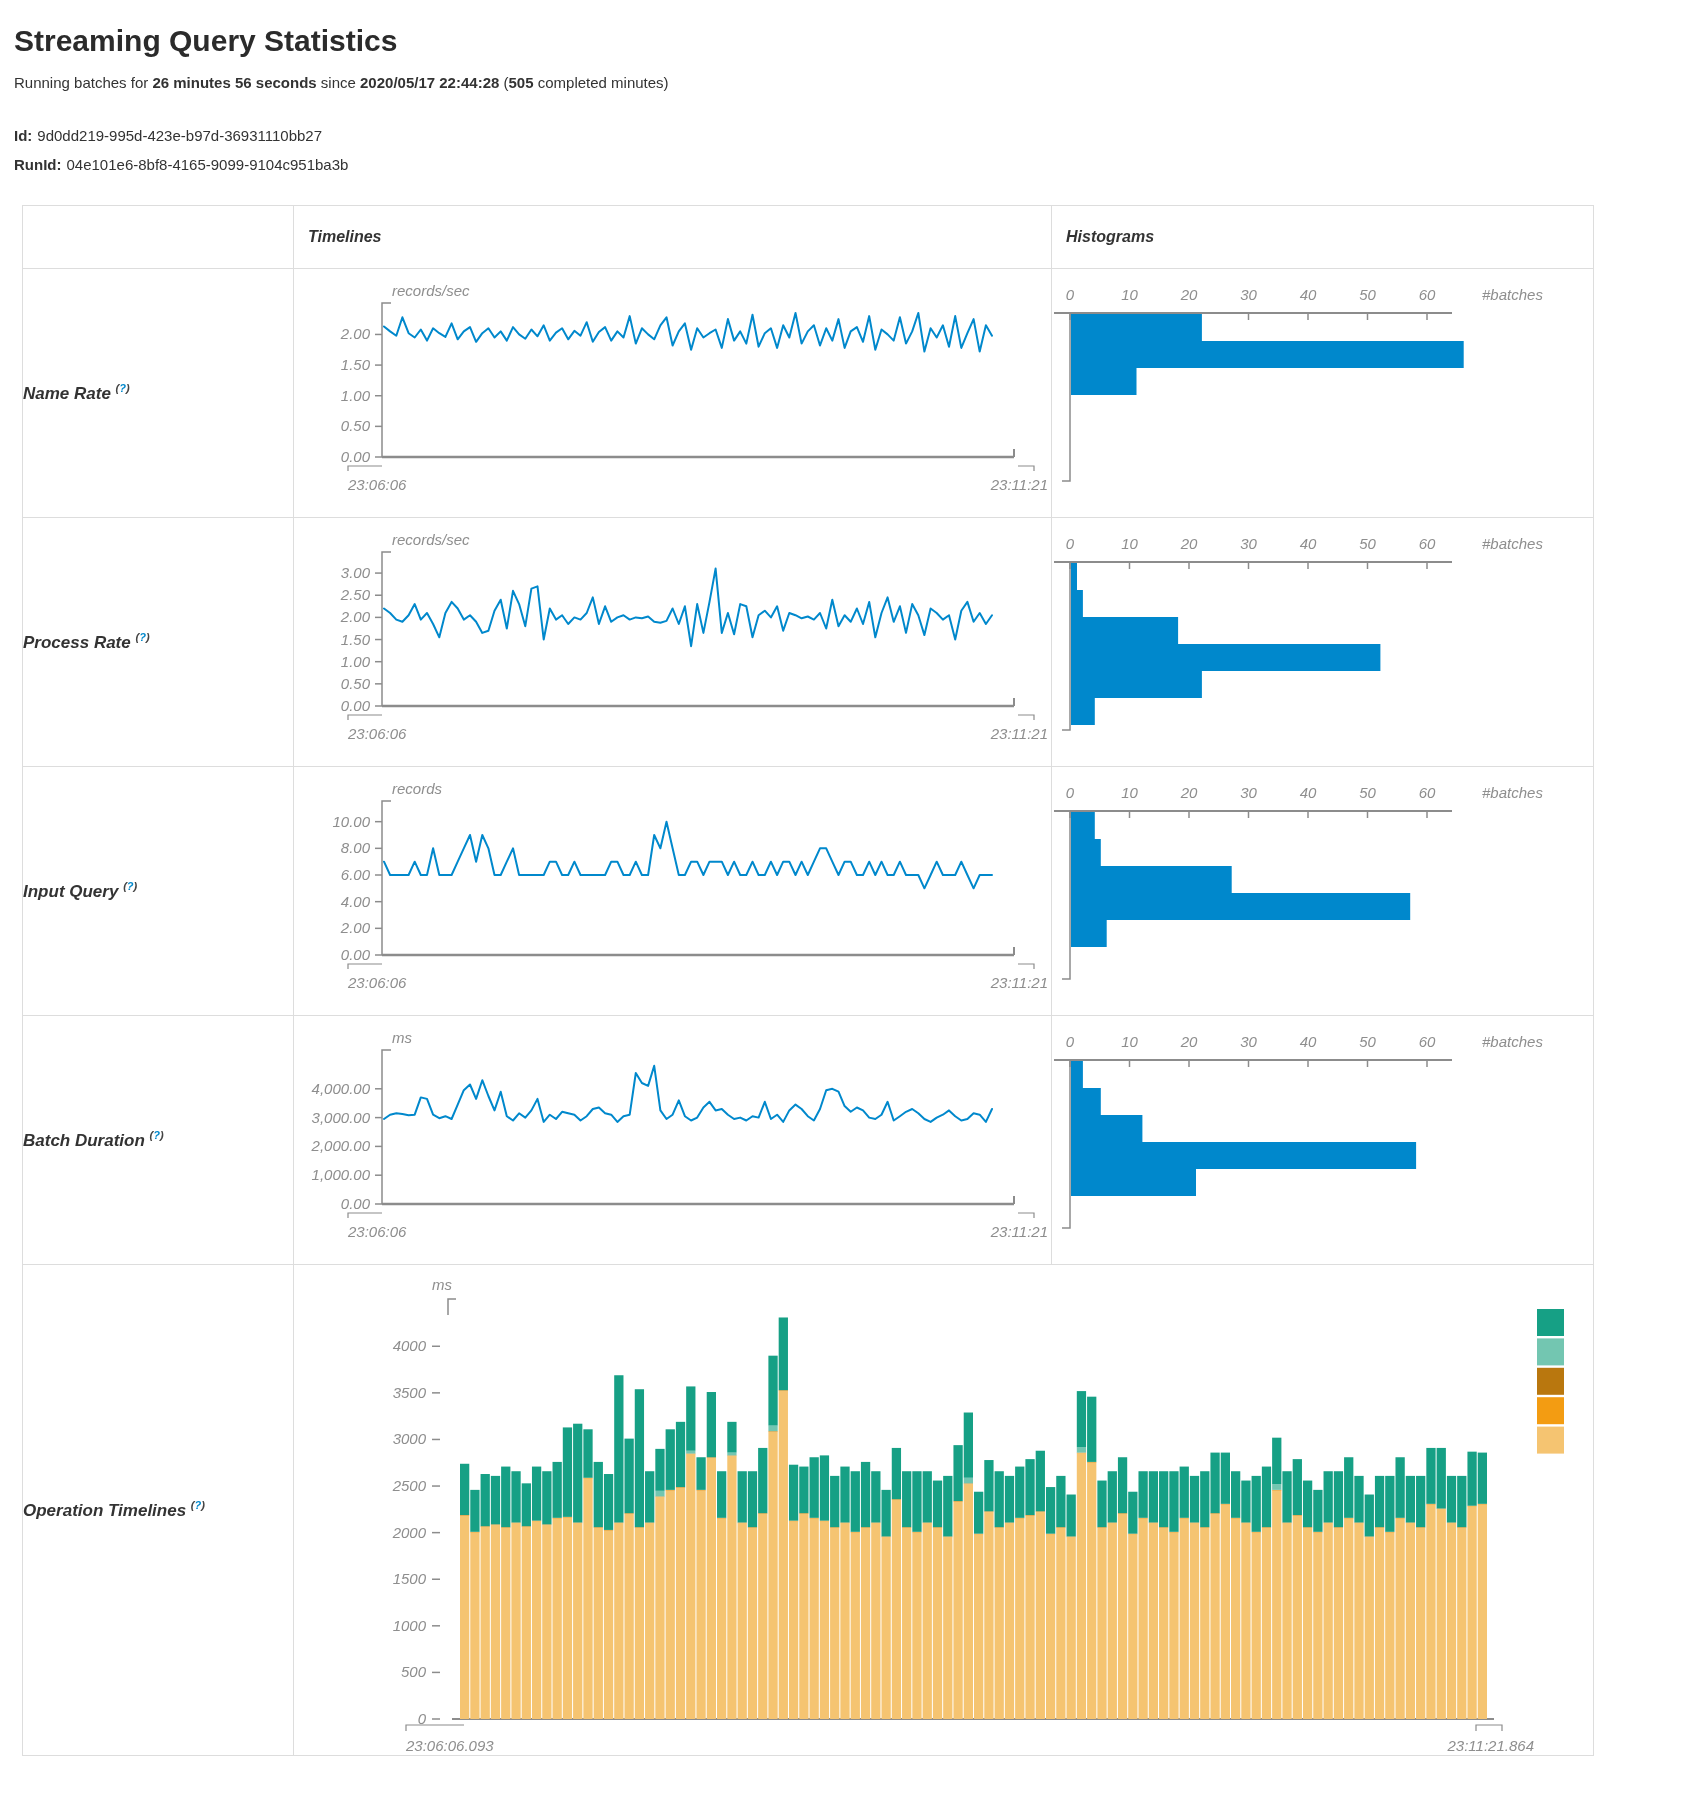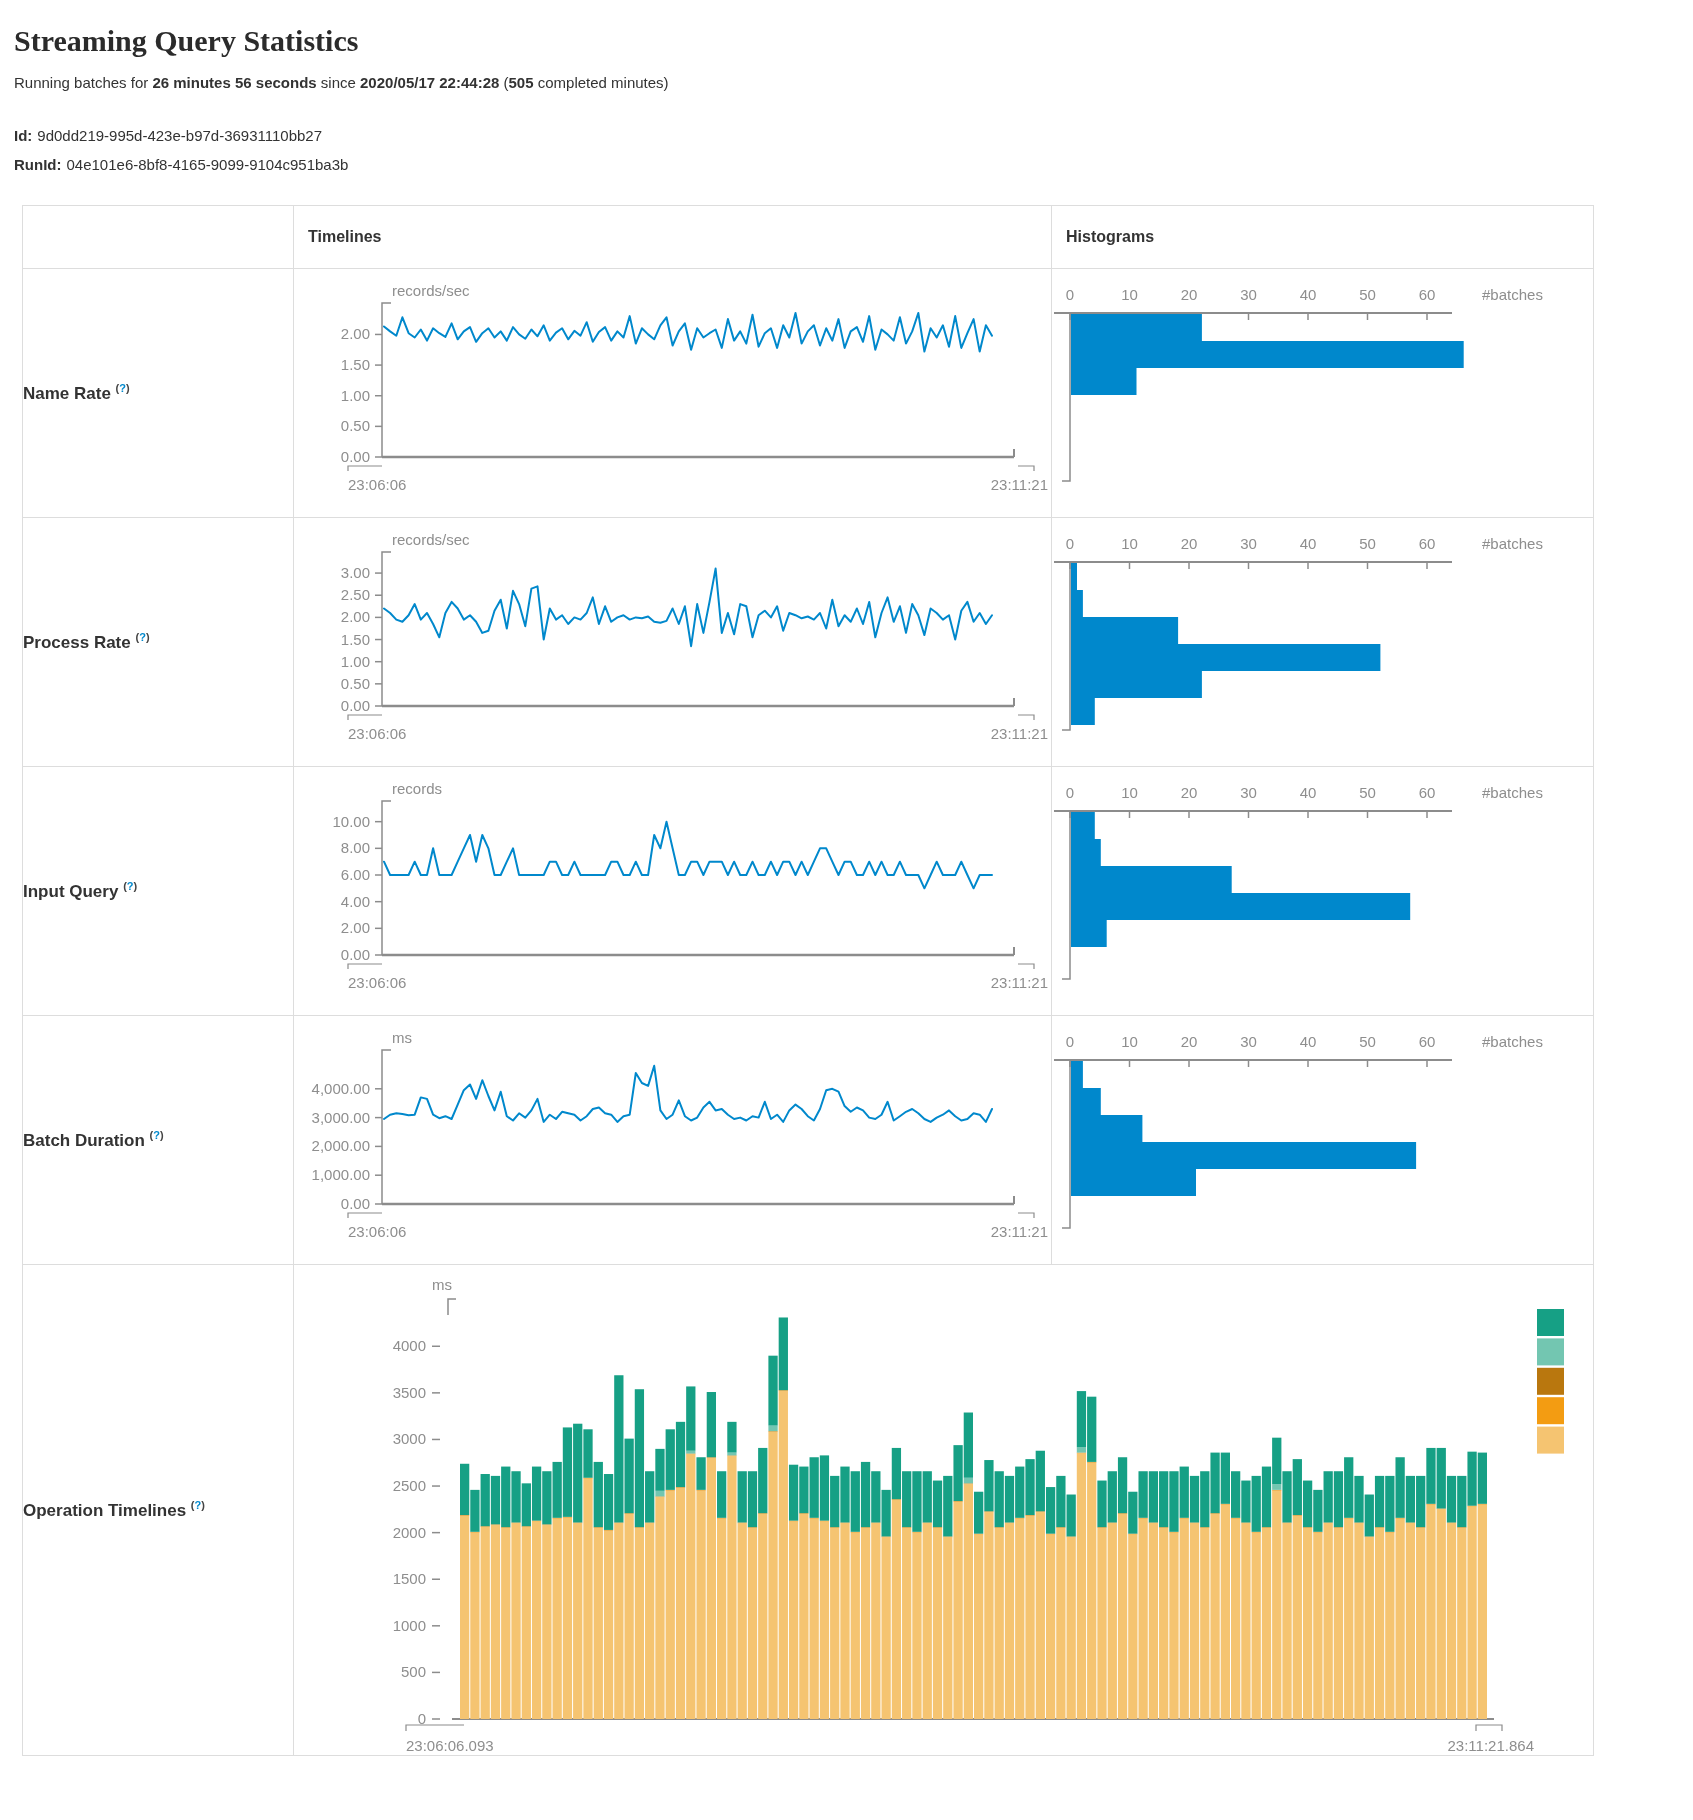--- a/index.html
+++ b/index.html
@@ -1,25 +1,25 @@
 <!DOCTYPE html>
 <html><head>
 <meta charset="utf-8">
 <style>
   html,body{margin:0;padding:0;background:#fff;color:#333;
     font-family:"Liberation Sans","DejaVu Sans",sans-serif;}
   body{width:1693px;padding:0 0 8px 12px;box-sizing:border-box;}
-  h1{font-size:30px;font-weight:bold;margin:24px 12px 0 2px;color:#2b2b2b;font-family:Liberation Serif, serif;}
+  h1{font-size:30px;font-weight:bold;margin:24px 12px 0 2px;color:#2b2b2b;}
   .subtitle{font-size:15px;margin:16px 0 0 2px;color:#333;}
   .subtitle b{font-weight:bold;}
   .meta{margin:30px 0 0 2px;font-size:15px;line-height:29px;}
   .meta b{font-weight:bold;}
   .meta .val{margin-left:5px;}
   table.stats{border-collapse:collapse;margin:26px 0 16px 10px;table-layout:fixed;
-    width:1571px;}
+    width:1571px;font-style:italic;}
   table.stats th,table.stats td{border:1px solid #ddd;padding:0;}
   table.stats th{height:62px;text-align:left;font-size:16px;font-weight:bold;
     color:#333;padding-left:14px;}
   td.rowlabel{vertical-align:middle;padding-left:14px;font-size:17px;
     font-weight:bold;color:#333;}
   td.rowlabel sup{font-size:11px;font-weight:bold;color:#444;}
   td.rowlabel sup .q{color:#0088cc;cursor:pointer;}
   td.chartcell{vertical-align:top;}
   svg text{font-family:"Liberation Sans","DejaVu Sans",sans-serif;}
   .tl-wrap{height:248px;overflow:hidden;}

